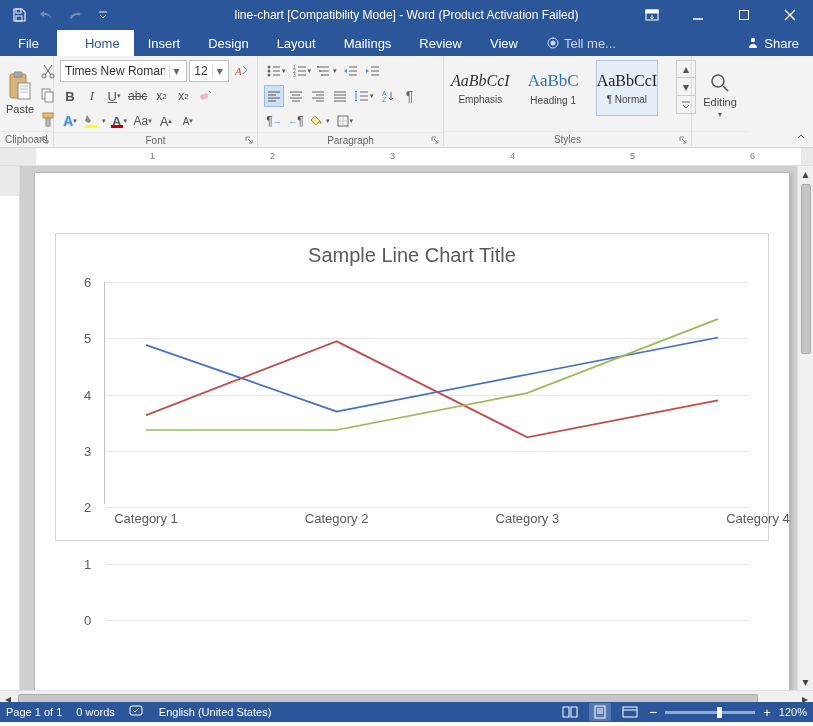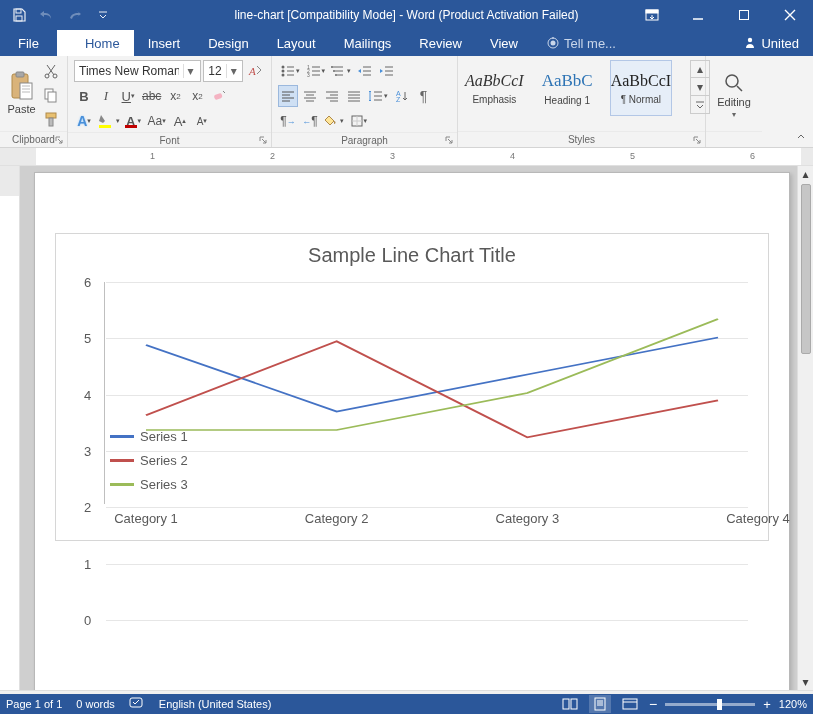--- a/index.html
+++ b/index.html
@@ -205,21 +205,21 @@
   .scroll-h {
     position: absolute; left: 0; right: 0; bottom: 20px; height: 16px;
     background: #f0f0f0; display: flex; align-items: center;
     border-top: 1px solid #dedede;
   }
   .scroll-h .arrow { width: 16px; height: 16px; display:flex; align-items:center; justify-content:center; }
   .scroll-h .track { flex:1; position:relative; height: 10px; }
   .scroll-h .thumb { position:absolute; top:0; height:10px; background:#c6c6c6; border:1px solid #aaa; border-radius:2px; }
   
   .statusbar {
-    position: absolute; left:0; right:0; bottom:12px; height:20px;
+    position: absolute; left:0; right:0; bottom:4px; height:20px;
     background: #2b579a; color: #fff;
     display: flex; align-items: center;
     font-size: 11px;
     padding: 0 6px;
     gap: 14px;
   }
   .statusbar .right { margin-left: auto; display: flex; align-items: center; gap: 8px; }
   .viewbtn { width: 22px; height: 18px; display:flex; align-items:center; justify-content:center; }
   .viewbtn svg { stroke: #fff; fill: none; }
   .viewbtn.active { background: rgba(255,255,255,.2); }
@@ -296,27 +296,27 @@
         <circle cx="7" cy="7" r="2.5" fill="#c9d6ea"></circle>
         <rect x="6.4" y="1" width="1.2" height="2" fill="#c9d6ea"></rect>
       </svg>
     <span>Tell me...</span>
   </div>
   <div class="tab share">
     <svg width="14" height="14" viewBox="0 0 14 14">
         <circle cx="7" cy="4" r="2.2" fill="#fff"></circle>
         <path d="M3 12c0-2.5 1.8-4 4-4s4 1.5 4 4z" fill="#fff"></path>
       </svg>
-    <span>United</span>
+    <span>Share</span>
   </div>
 </div>
 
 <div class="ribbon">
 
-  <div class="group" style="width:68px">
+  <div class="group" style="width:54px">
     <div class="group-body">
       <div class="bigbtn">
         <svg width="26" height="30" viewBox="0 0 26 30">
             <rect x="3" y="3" width="16" height="24" rx="2" fill="#d9b37a" stroke="#b08a4a"></rect>
             <rect x="7" y="1" width="8" height="5" rx="1" fill="#a8a8a8" stroke="#888"></rect>
             <rect x="11" y="12" width="12" height="16" fill="#fff" stroke="#888"></rect>
             <path d="M13 15h8M13 18h8M13 21h8" stroke="#bbb"></path>
           </svg>
         <span>Paste</span>
       </div>
@@ -652,34 +652,20 @@
             <div class="axis-line" style="left: -2px; top: 0px; bottom: 0px; width: 1px;"></div>
             <div class="xlab" style="left: 40px;">Category 1</div>
             <div class="xlab" style="left: 230.667px;">Category 2</div>
             <div class="xlab" style="left: 421.333px;">Category 3</div>
             <div class="xlab" style="left: 612px; margin-left: 40px;">Category 4</div>
             <svg class="lines" viewBox="0 0 642 338" preserveAspectRatio="none">
               <polyline points="40,95.76666666666665 230.66666666666666,197.16666666666666 421.3333333333333,140.83333333333331 612,84.5" fill="none" stroke="#4472c4" stroke-width="2.6"></polyline>
               <polyline points="40,202.8 230.66666666666666,90.13333333333333 421.3333333333333,236.60000000000002 612,180.26666666666668" fill="none" stroke="#c0504d" stroke-width="2.6"></polyline>
               <polyline points="40,225.33333333333334 230.66666666666666,225.33333333333334 421.3333333333333,169 612,56.333333333333314" fill="none" stroke="#9bbb59" stroke-width="2.6"></polyline>
             </svg>
-            <div class="legend">
-              <div class="item">
-                <div class="swatch" style="background: rgb(68, 114, 196);"></div>
-                <span>Series 1</span>
-              </div>
-              <div class="item">
-                <div class="swatch" style="background: rgb(192, 80, 77);"></div>
-                <span>Series 2</span>
-              </div>
-              <div class="item">
-                <div class="swatch" style="background: rgb(155, 187, 89);"></div>
-                <span>Series 3</span>
-              </div>
-            </div>
           </div>
       </div>
     </div>
   </div>
 </div>
 
 <div class="scroll-v">
   <div class="arrow">▴</div>
   <div class="thumb" style="height:170px"></div>
   <div style="flex:1"></div>

